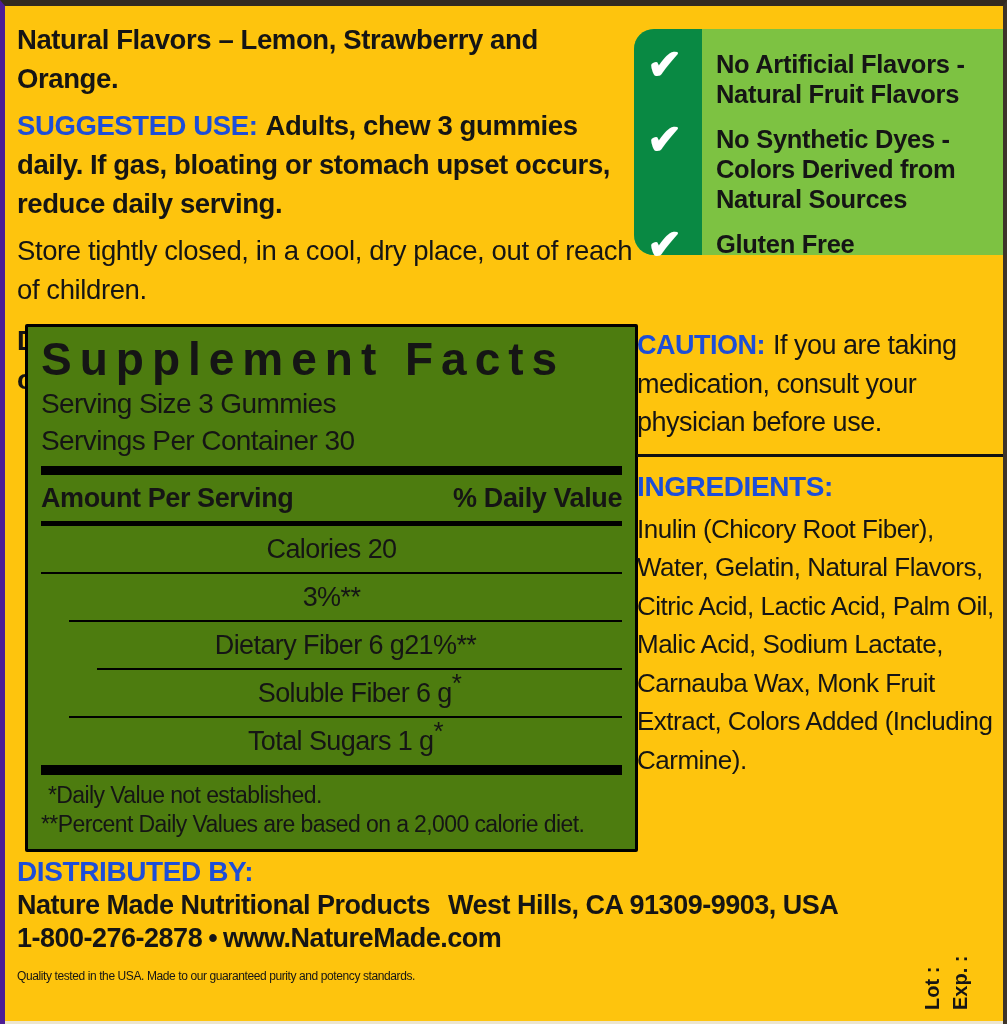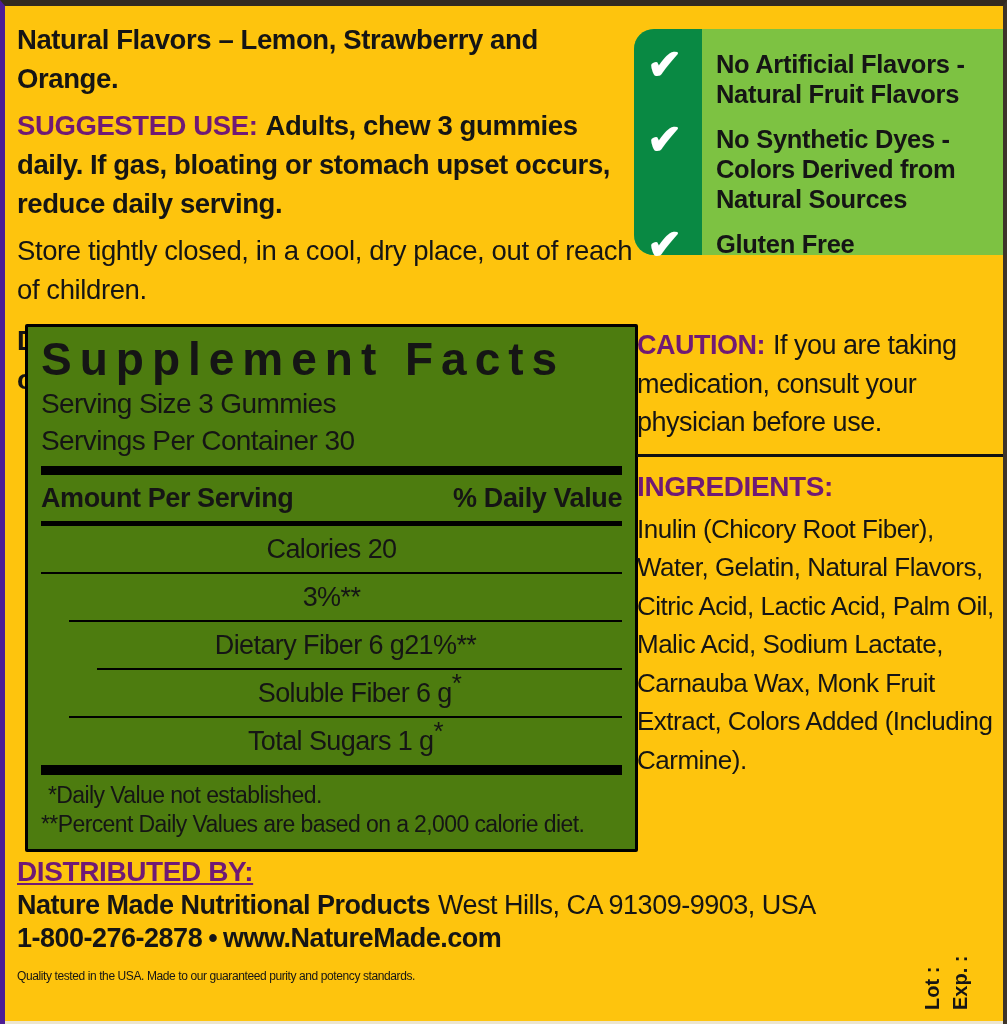--- a/index.html
+++ b/index.html
@@ -10,21 +10,21 @@
     background:#FEC40D;
     border-top:6px solid #332a20;
     border-left:5px solid #4c1d95;
     border-right:4px solid #3d342a;
     overflow:hidden;
     font-family:"Liberation Sans", sans-serif;
     color:#151515;
     letter-spacing:-0.4px;
   }
   .b { font-weight:bold; }
-  .green { color:#701a75; }
+  .green { color:#1d4ed8; }
 
   
   .top-text { position:absolute; left:12px; top:14px; width:618px; font-size:27.5px; line-height:39px; }
   .top-text p { margin:0; }
   .top-text .mt { margin-top:8px; }
   .seal { margin-top:12px !important; }
   .lbl-gap { margin-left:8px; }
 
   
   .claims {
@@ -68,23 +68,23 @@
 
   
   .right-col { position:absolute; left:632px; top:320px; width:372px; }
   .caution-p { margin:0; font-size:27px; line-height:38.5px; letter-spacing:-0.5px; }
   .divider { height:3px; background:#111; margin:12px 0 13px; }
   .ing-label { margin:0; font-size:28px; line-height:34px; }
   .ing-text { margin:6px 0 0; font-size:26px; line-height:38.5px; letter-spacing:-0.5px; }
 
   
   .bottom { position:absolute; left:12px; top:849px; width:910px; }
-  .dist-label { margin:0; font-size:28px; line-height:34px;text-decoration:underline; }
+  .dist-label { margin:0; font-size:28px; line-height:34px; }
   .dist-line { margin:0; font-size:27px; line-height:33px; letter-spacing:-0.5px; }
-  .addr { margin-left:8px; font-weight:normal; }
+  .addr { margin-left:18px; font-weight:bold; }
   .bullet { margin:0 6px; }
   .quality { margin:9px 0 0; font-size:12px; line-height:25px; letter-spacing:-0.4px; }
 
   
   .lotexp { position:absolute; left:916px; top:922px; height:82px; display:flex; gap:5px; }
   .lotexp span {
     writing-mode:vertical-rl; transform:rotate(180deg);
     font-weight:bold; font-size:20px; letter-spacing:0;
   }
 

